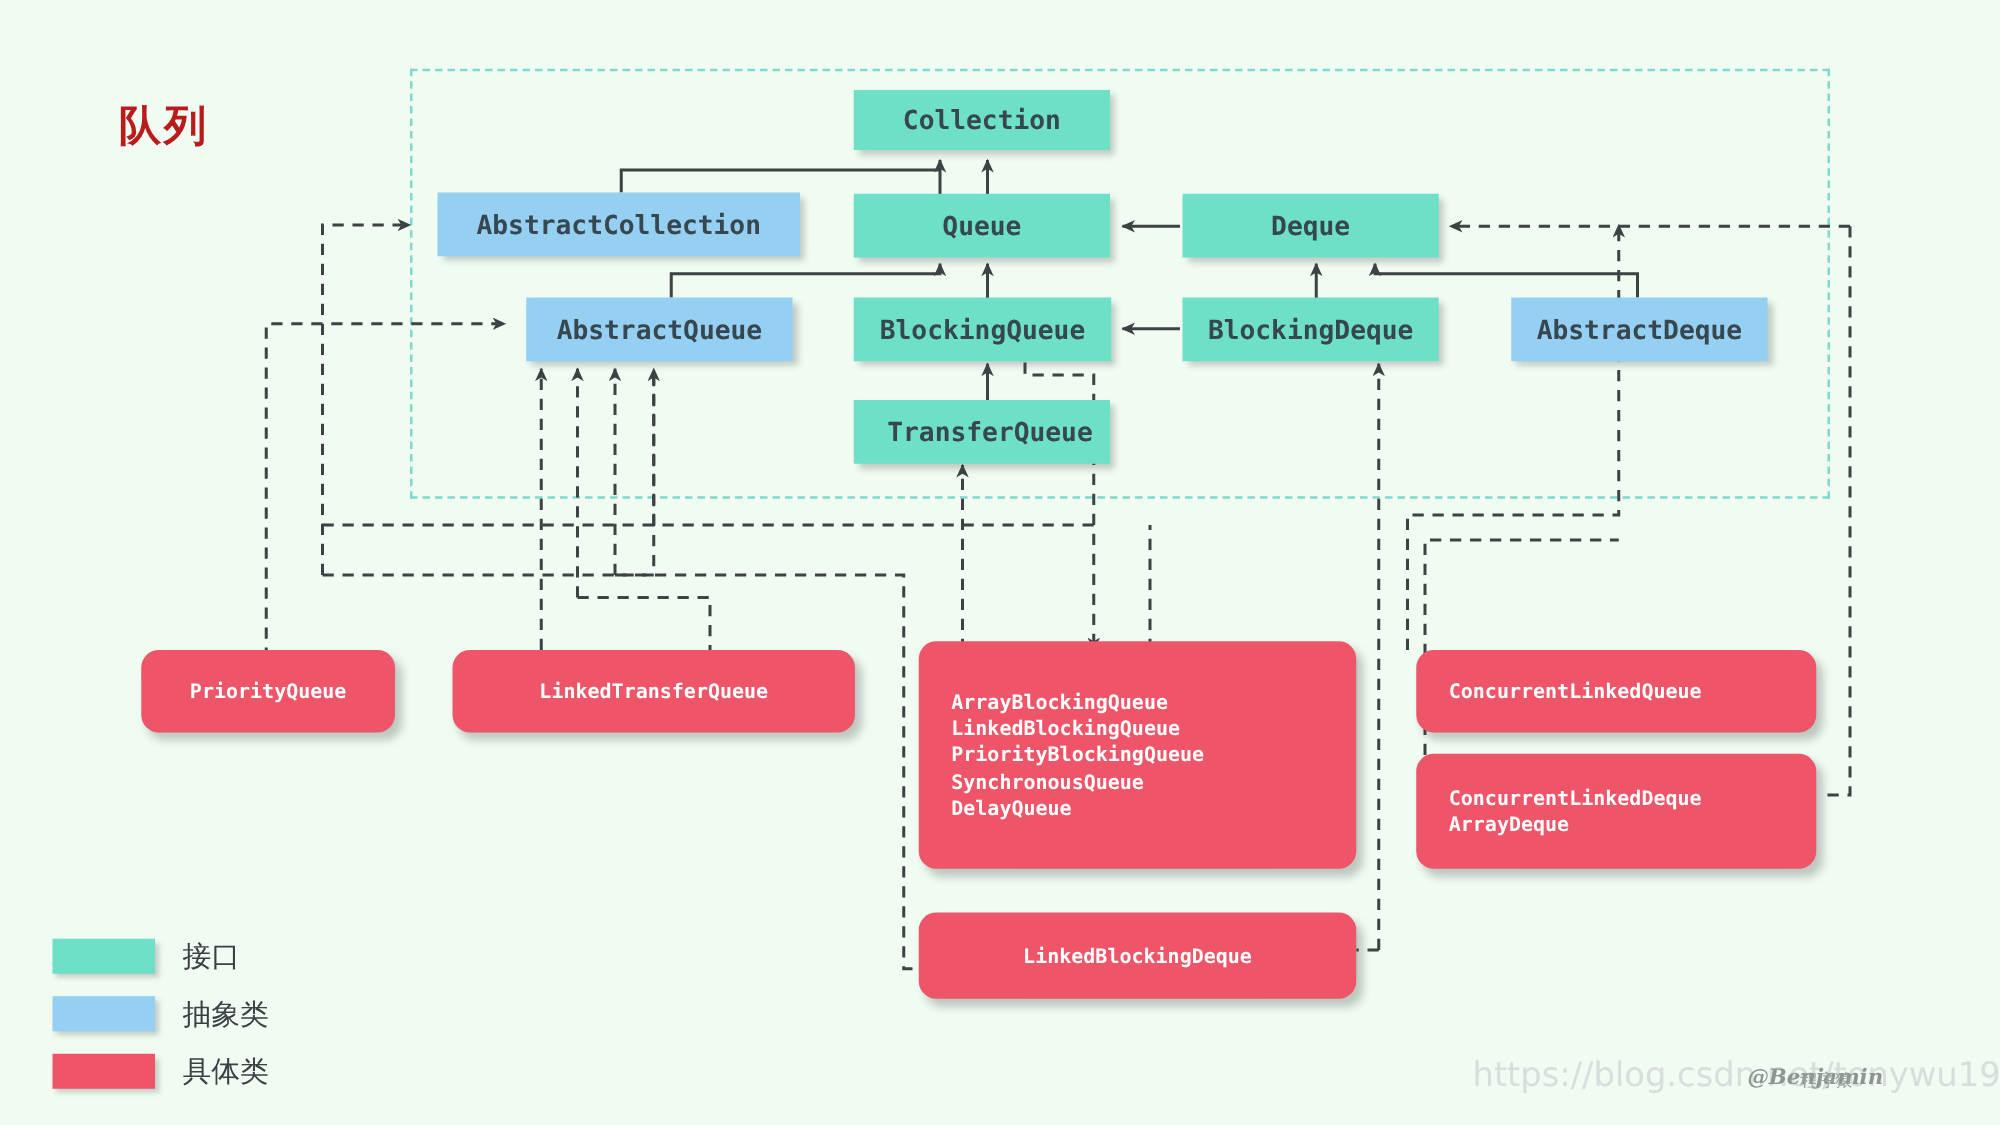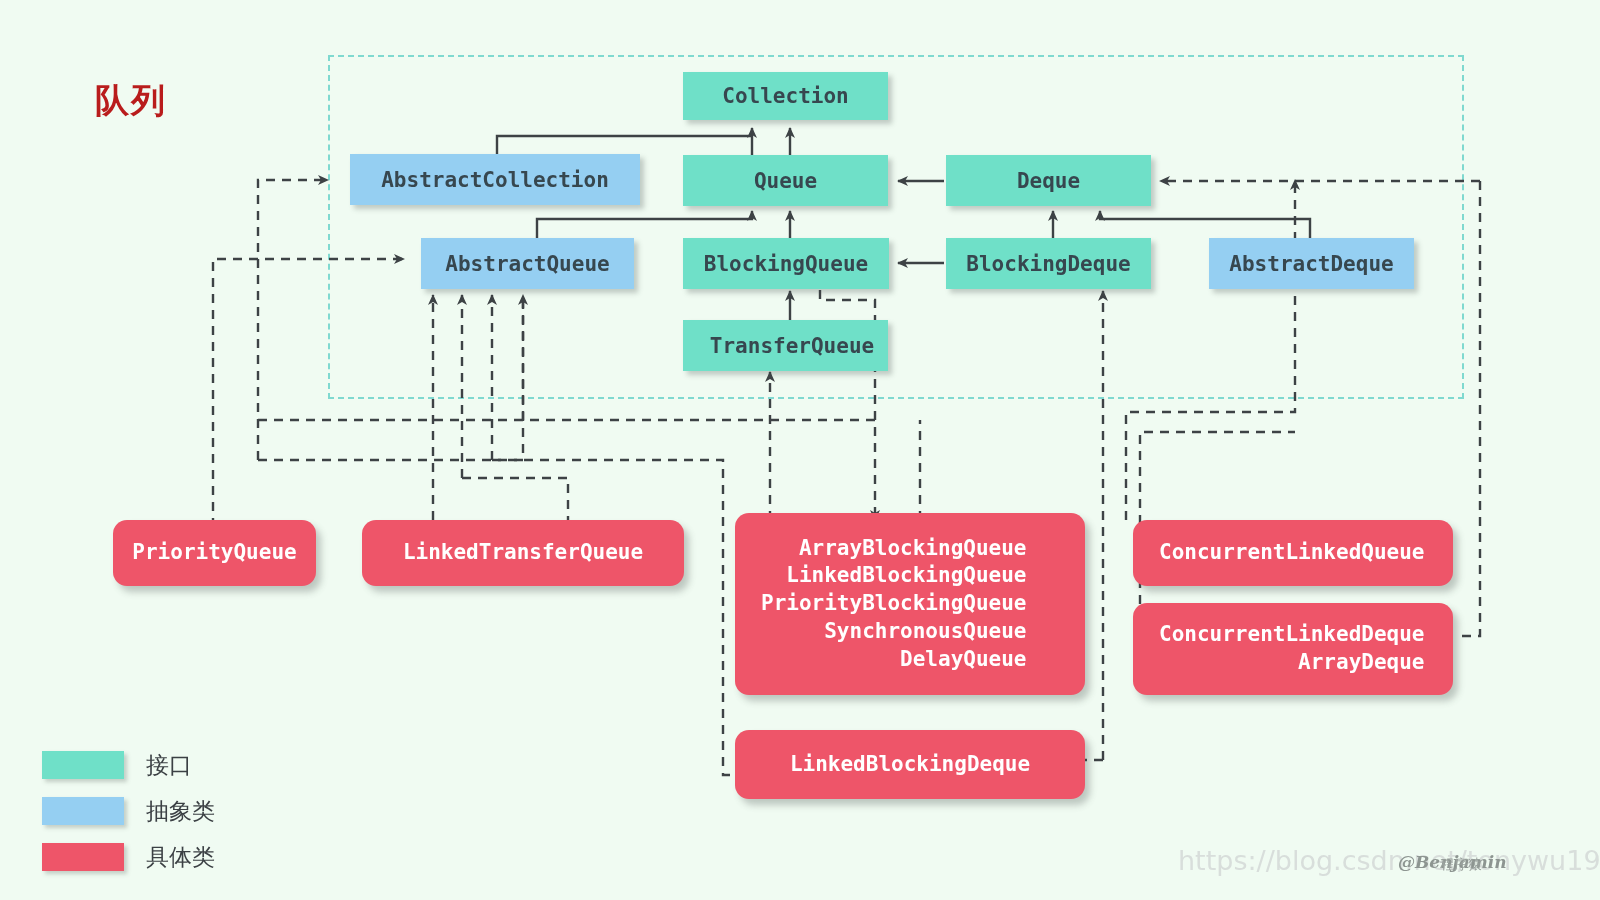--- a/index.html
+++ b/index.html
@@ -19,33 +19,32 @@
     font-size: 34px; font-weight: bold; color: #b91c1c;
     letter-spacing: 2px;
   }
 
   .node {
     position: absolute;
     display: flex; align-items: center;
     font-family: "DejaVu Sans Mono", monospace;
     font-weight: bold;
     box-shadow: 4px 4px 5px rgba(70,80,75,0.28);
-    text-align: right;
   }
   .node.iface, .node.abst {
     justify-content: center;
     font-size: 21px;
     color: #37474f;
   }
   .node.iface { background: #6fe0c8; }
   .node.abst  { background: #95cff2; }
   .node.conc {
     background: #ee5569; color: #ffffff;
     border-radius: 14px;
-    font-size: 21px;
+    font-size: 16px;
     padding-left: 26px;
     line-height: 1.32;
     box-shadow: 5px 6px 7px rgba(70,80,75,0.30);
   }
   .node.conc.centered { justify-content: center; padding-left: 0; }
   .node.conc .lines { white-space: pre; }
 
   .group-box {
     position: absolute;
     border: 2px dashed #7fd9d0;

